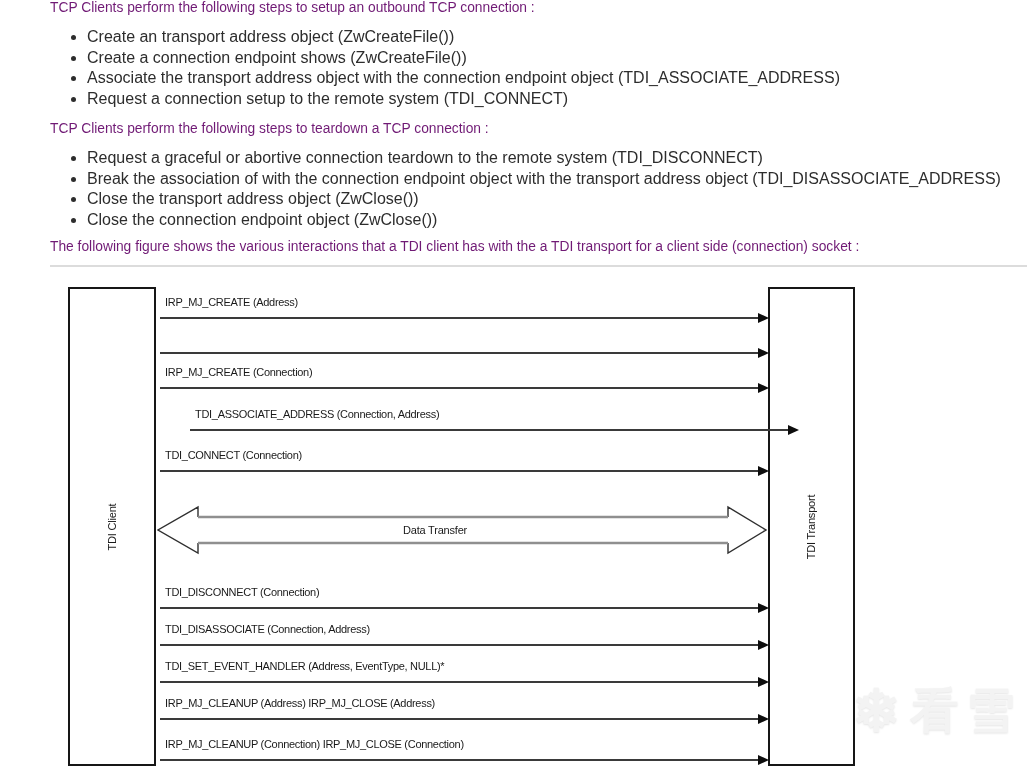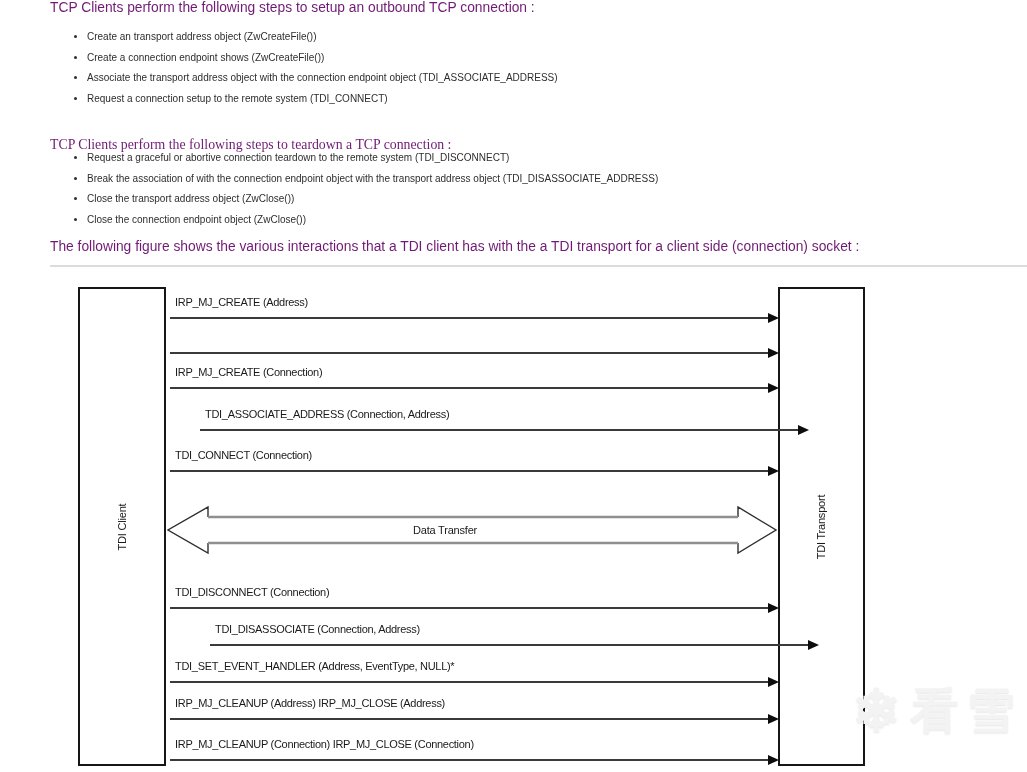--- a/index.html
+++ b/index.html
@@ -6,29 +6,29 @@
   body{
     width:1027px;height:772px;position:relative;background:#ffffff;
     font-family:"Liberation Sans", sans-serif;color:#2d2d2d;overflow:hidden;
   }
   .para{
     position:absolute;left:50px;margin:0;font-size:13.8px;line-height:15px;
     color:#701a75;white-space:nowrap;
   }
   .steps{
     position:absolute;left:70px;margin:0;padding:0 0 0 17px;
-    font-size:10px;color:#2d2d2d;
+    font-size:16px;color:#2d2d2d;
   }
   .steps li{line-height:20.6px;white-space:nowrap;}
   .divider{
     position:absolute;left:50px;top:265px;width:977px;height:2px;
     background:#dcdcdc;border:0;margin:0;
   }
   
-  .figure{position:absolute;left:12px;top:0;width:891px;height:772px;}
+  .figure{position:absolute;left:2px;top:0;width:891px;height:772px;}
   .endbox{
     position:absolute;top:287px;height:479px;box-sizing:border-box;
     border:2px solid #161616;background:#ffffff;
     display:flex;align-items:center;justify-content:center;
   }
   .endbox-left{left:66px;width:88px;}
   .endbox-right{left:766px;width:87px;}
   .vlabel{
     transform:rotate(-90deg);white-space:nowrap;font-size:11px;color:#1a1a1a;
     letter-spacing:-0.2px;
@@ -68,21 +68,21 @@
 
 <p class="para" style="top:0px;">TCP Clients perform the following steps to setup an outbound TCP connection :</p>
 
 <ul class="steps" style="top:27px;">
   <li>Create an transport address object (ZwCreateFile())</li>
   <li>Create a connection endpoint shows (ZwCreateFile())</li>
   <li>Associate the transport address object with the connection endpoint object (TDI_ASSOCIATE_ADDRESS)</li>
   <li>Request a connection setup to the remote system (TDI_CONNECT)</li>
 </ul>
 
-<p class="para" style="top:137px;font-family:Liberation Serif, serif;">TCP Clients perform the following steps to teardown a TCP connection :</p>
+<p class="para" style="top:121px;">TCP Clients perform the following steps to teardown a TCP connection :</p>
 
 <ul class="steps" style="top:148px;">
   <li>Request a graceful or abortive connection teardown to the remote system (TDI_DISCONNECT)</li>
   <li>Break the association of with the connection endpoint object with the transport address object (TDI_DISASSOCIATE_ADDRESS)</li>
   <li>Close the transport address object (ZwClose())</li>
   <li>Close the connection endpoint object (ZwClose())</li>
 </ul>
 
 <p class="para" style="top:239px;">The following figure shows the various interactions that a TDI client has with the a TDI transport for a client side (connection) socket :</p>
 
@@ -134,21 +134,21 @@
     <line x1="41" y1="39" x2="571" y2="39" stroke="#8f8f8f" stroke-width="2.4"></line>
   </svg>
   <div class="dt-label">Data Transfer</div>
 
   <div class="arrow-row" style="top:586px;">
     <span class="arrow-label">TDI_DISCONNECT (Connection)</span>
     <span class="arrow-line"></span>
     <span class="arrow-head"></span>
   </div>
 
-  <div class="arrow-row" style="top:623px;margin-left:40px;">
+  <div class="arrow-row" style="top:623px;">
     <span class="arrow-label">TDI_DISASSOCIATE (Connection, Address)</span>
     <span class="arrow-line"></span>
     <span class="arrow-head"></span>
   </div>
 
   <div class="arrow-row" style="top:660px;">
     <span class="arrow-label">TDI_SET_EVENT_HANDLER (Address, EventType, NULL)*</span>
     <span class="arrow-line"></span>
     <span class="arrow-head"></span>
   </div>

